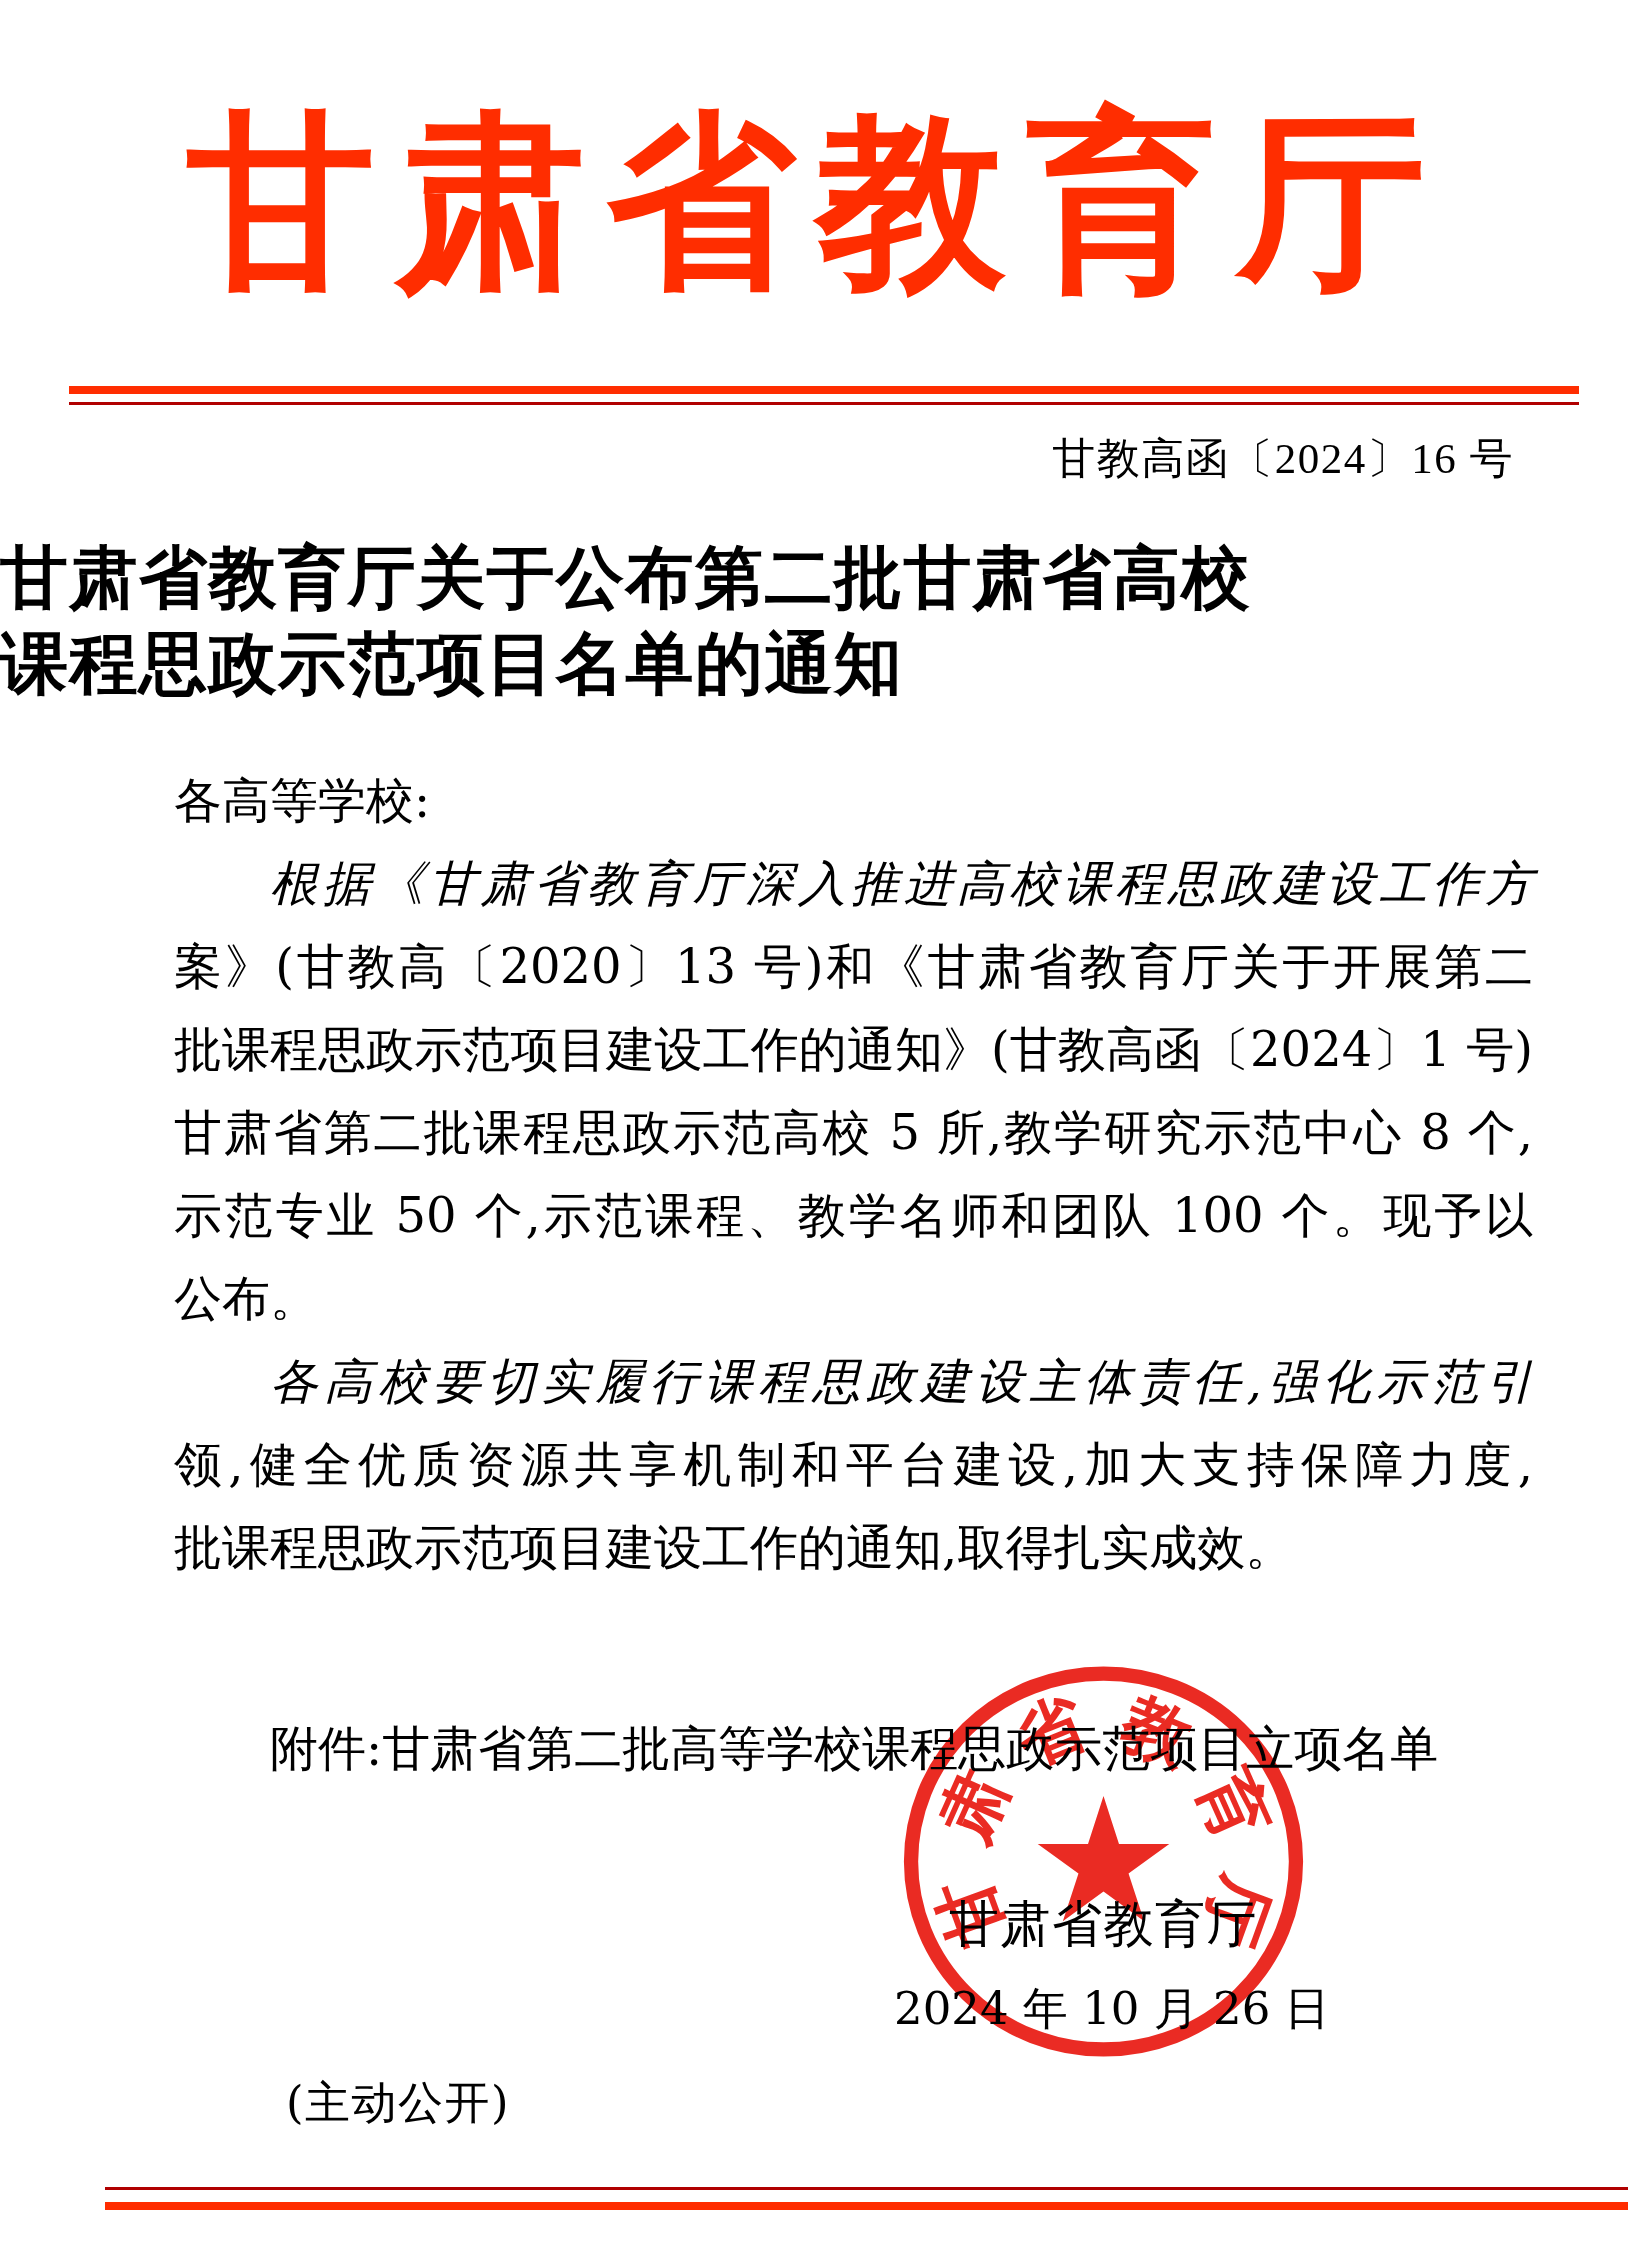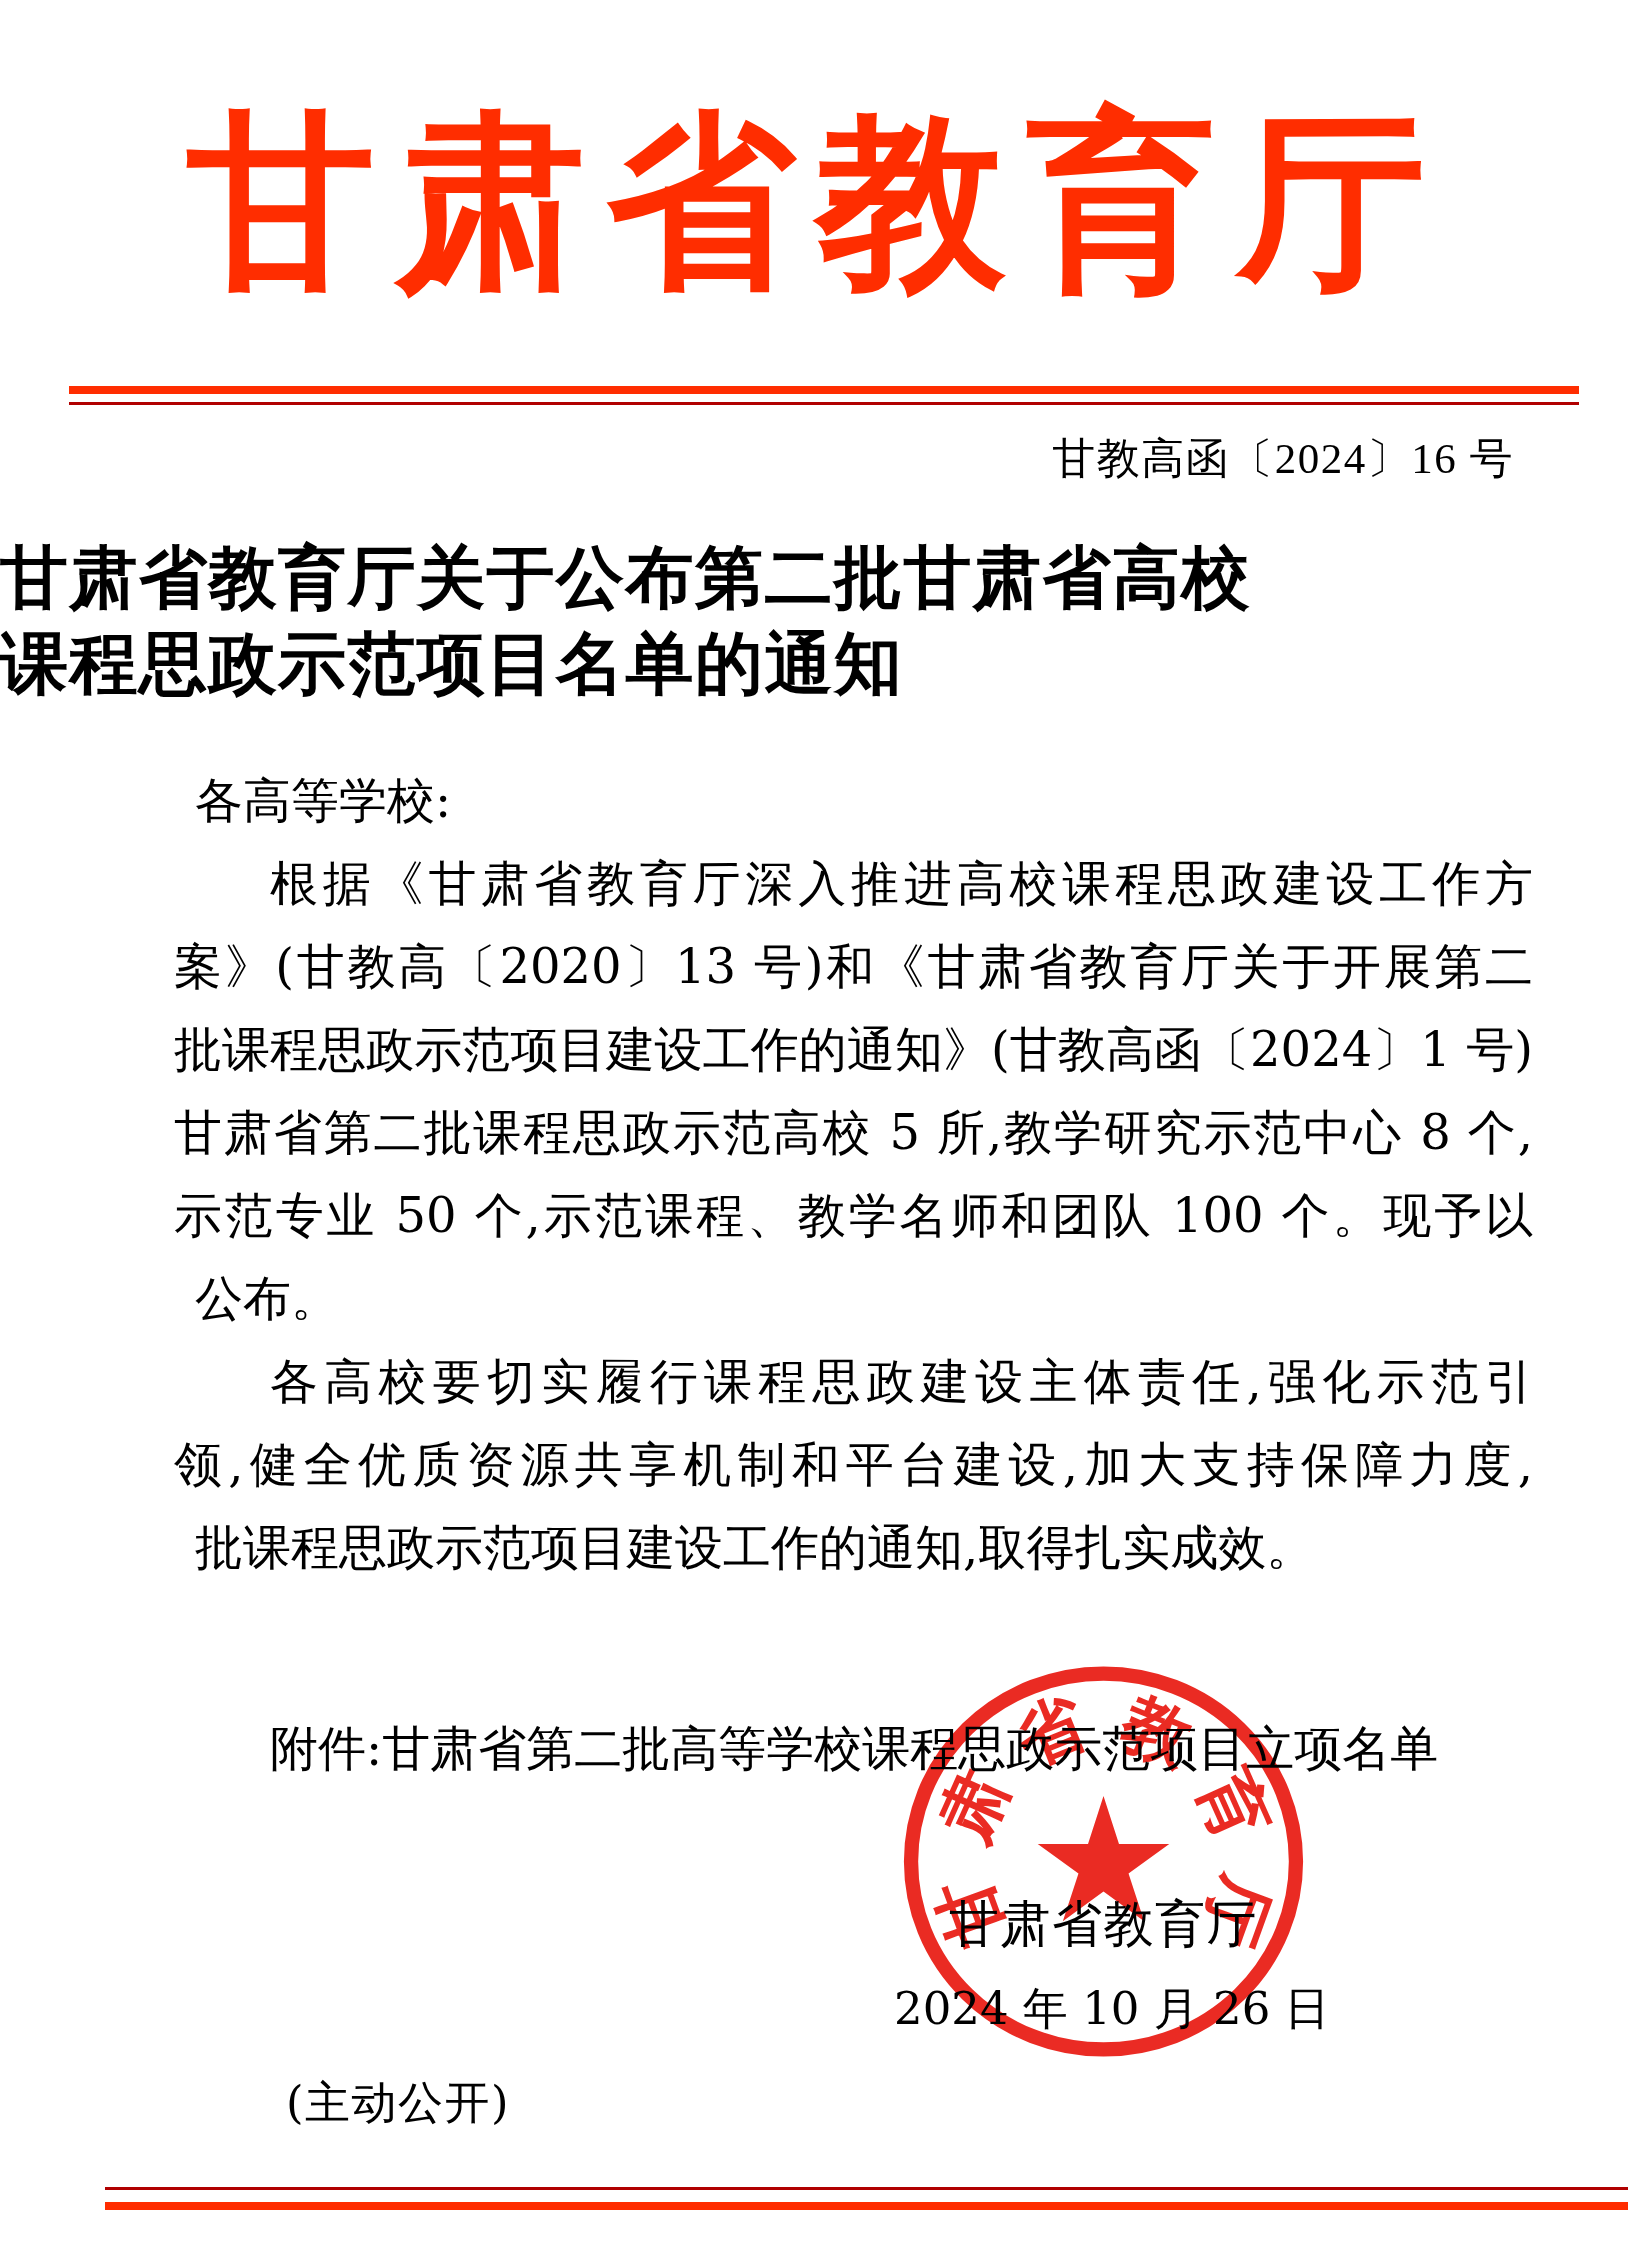--- a/index.html
+++ b/index.html
@@ -52,22 +52,22 @@
     width: 1359px;
     font-size: 48px;
   }
   .body-line {
     height: 83px;
     line-height: 83px;
     text-align: justify;
     text-align-last: justify;
     white-space: nowrap;
   }
-  .body-line.loose { text-align-last: left; white-space: normal; margin-left: 21px; }
-  .body-line.indent { text-indent: 2em; }
+  .body-line.loose { text-align-last: left; white-space: normal; }
+  .body-line.indent { text-indent: 2em; font-style: italic; }
   .attachment-note {
     position: absolute;
     top: 1707px; left: 174px;
     width: 1405px;
     font-size: 48px;
     line-height: 83px;
     text-indent: 2em;
     white-space: nowrap;
     z-index: 3;
   }

